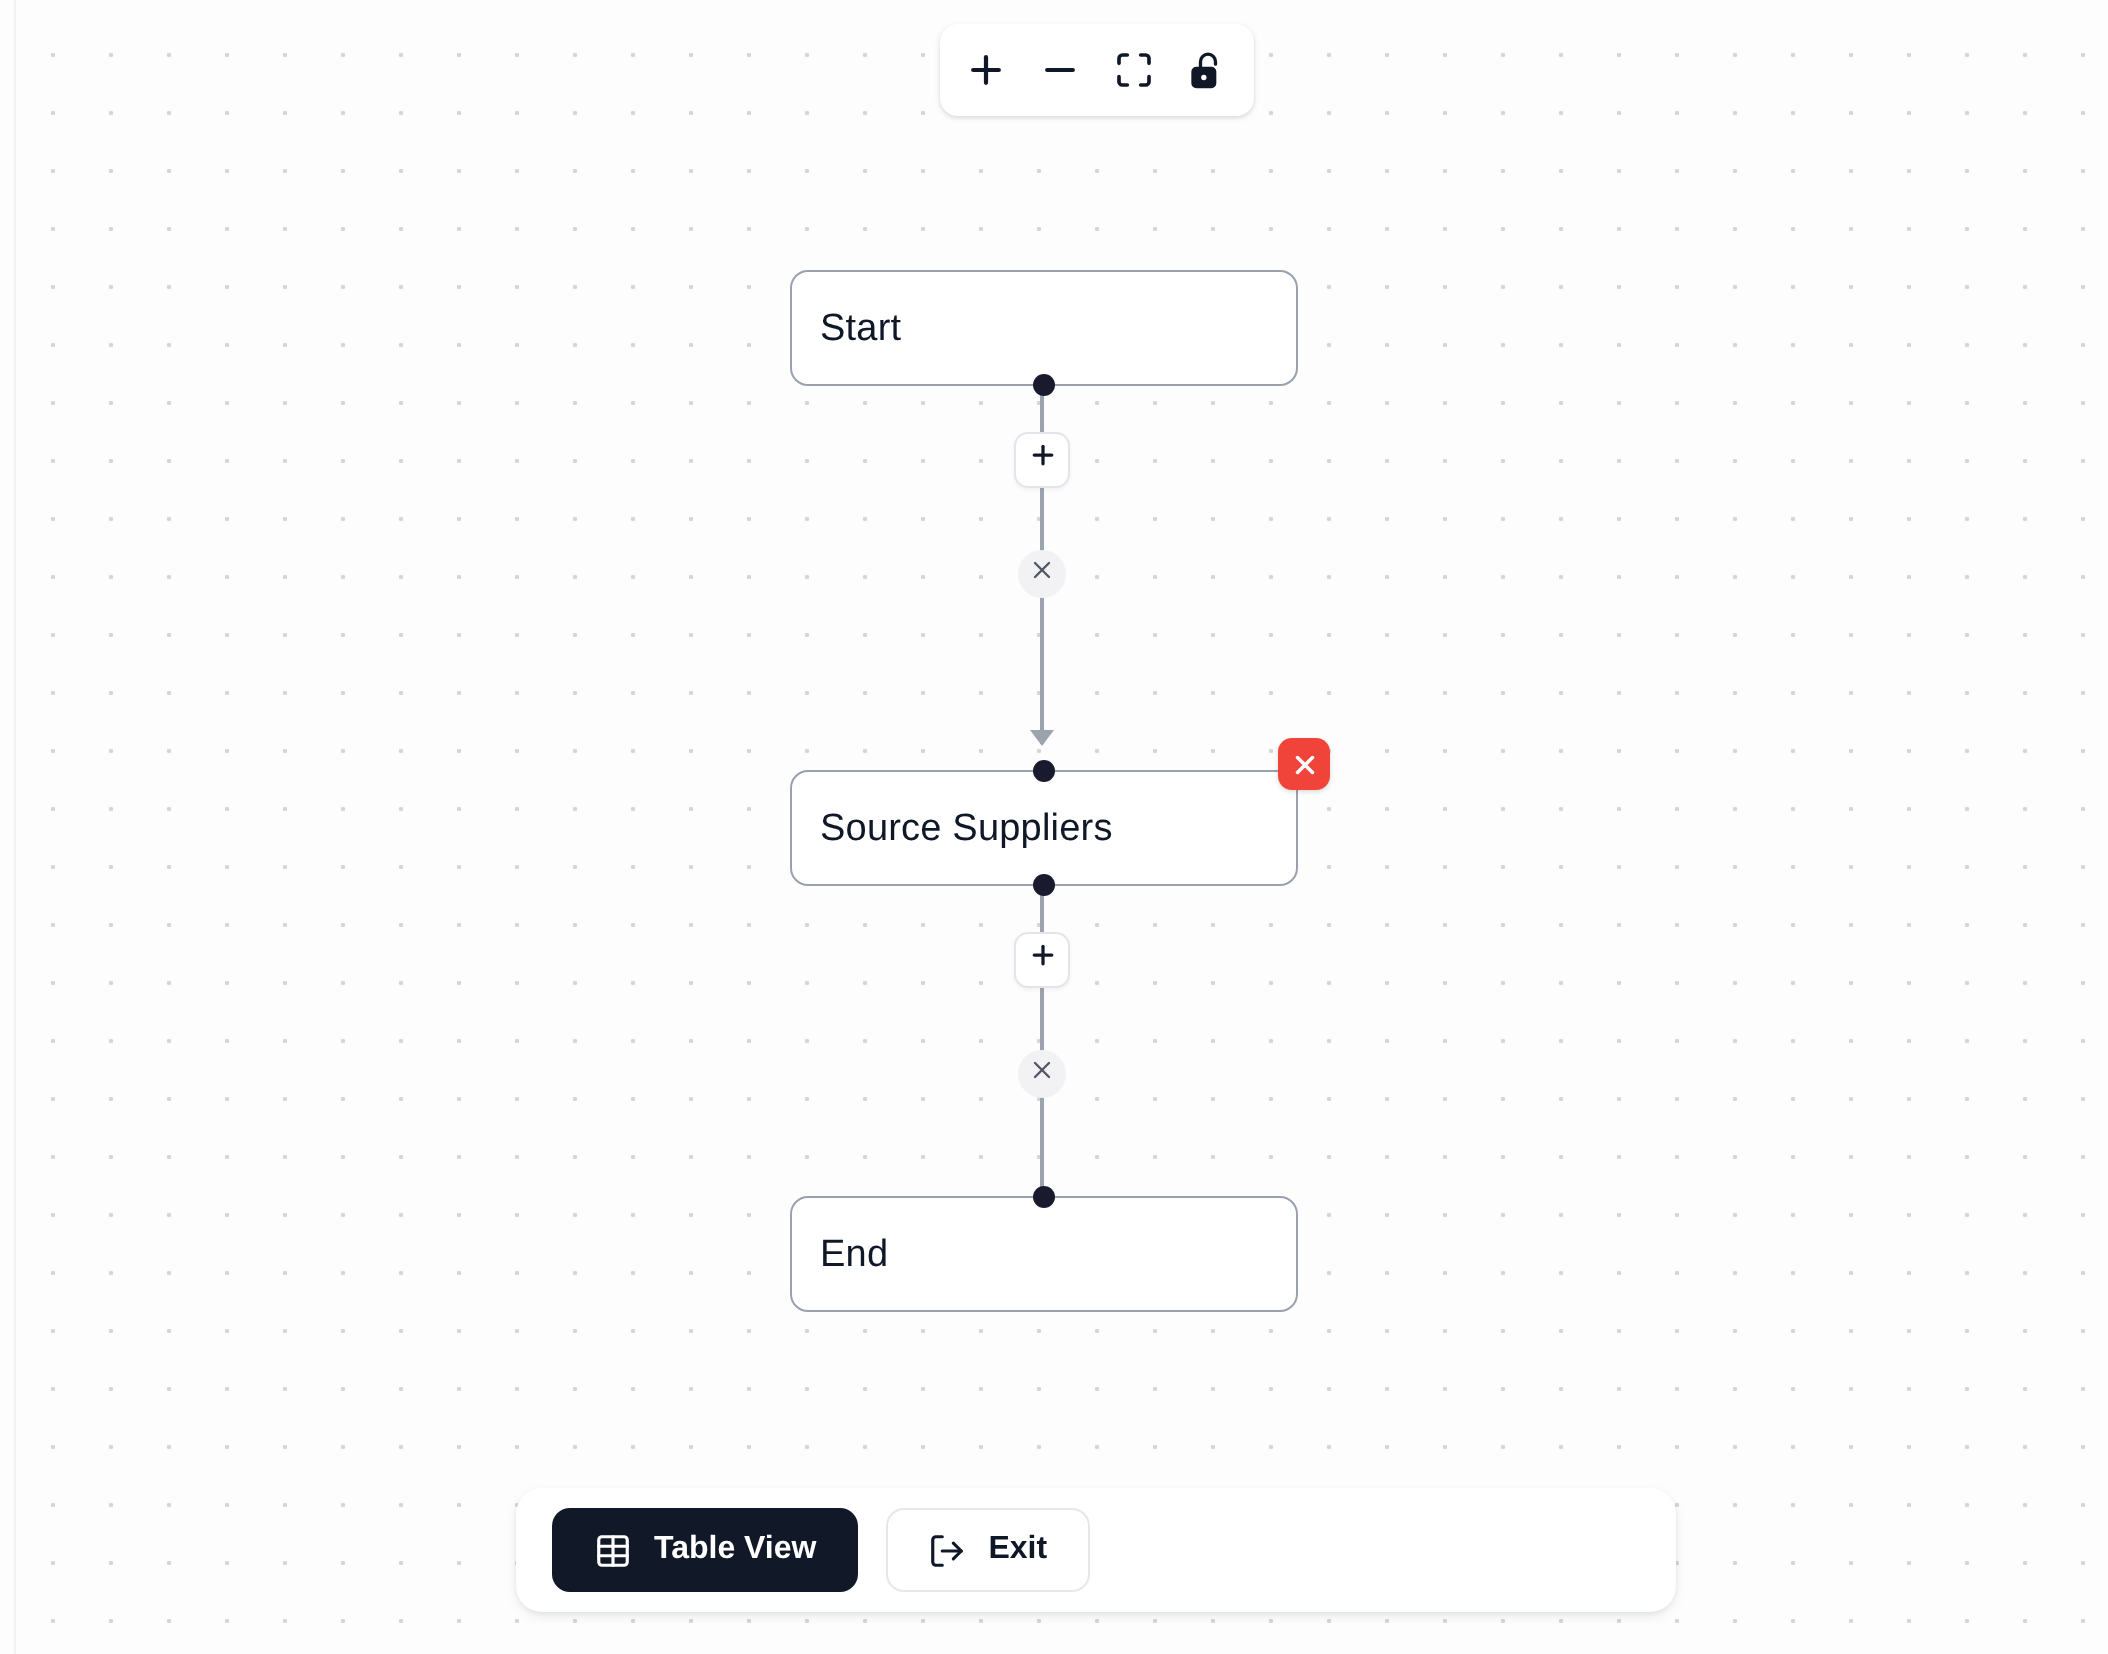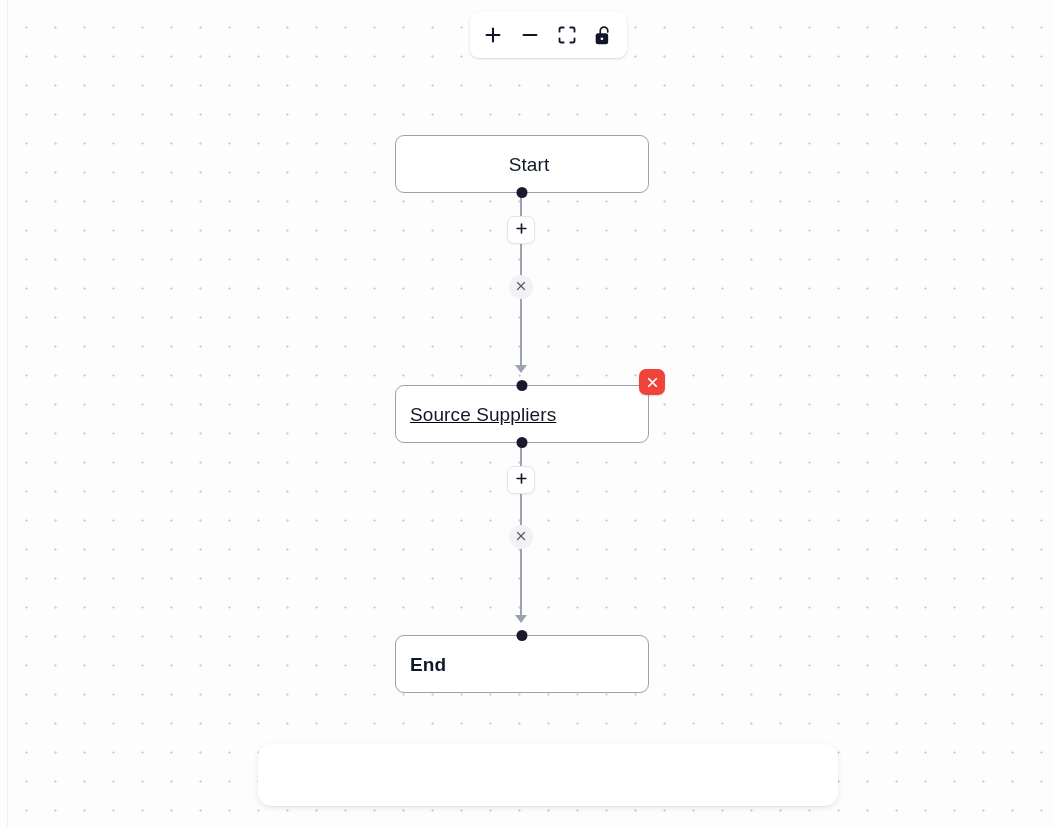--- a/index.html
+++ b/index.html
@@ -84,23 +84,23 @@
   }
   .node-label {
     padding-left: 14px;
     font-size: 19px;
     color: #101828;
     font-family: "Liberation Sans", sans-serif;
     letter-spacing: 0.1px;
     line-height: 1;
     white-space: nowrap;
   }
-  #node-start { left: 395px; top: 135px; justify-content: center; }
-  #node-source { left: 395px; top: 385px; text-decoration: underline; }
-  #node-end    { left: 395px; top: 635px; font-weight: bold; }
+  #node-start { left: 395px; top: 135px; }
+  #node-source { left: 395px; top: 385px; }
+  #node-end    { left: 395px; top: 598px; }
 
   
   .handle {
     position: absolute;
     width: 11px;
     height: 11px;
     border-radius: 50%;
     background: #1a1a2e;
     left: 50%;
     transform: translateX(-50%);
@@ -333,19 +333,40 @@
     </span>
   </div>
 
   <div class="node" id="node-end">
     <span class="node-label">End</span>
     <span class="handle top"></span>
   </div>
 
   <div class="action-bar">
 
-
-
-
+    <div class="act-btn primary">
+      <span>
+        <svg width="19" height="19" viewBox="0 0 24 24" fill="none" stroke="currentColor" stroke-width="2" stroke-linecap="round" stroke-linejoin="round">
+          <rect x="3" y="3" width="18" height="18" rx="2"></rect>
+          <line x1="3" y1="9" x2="21" y2="9"></line>
+          <line x1="3" y1="15" x2="21" y2="15"></line>
+          <line x1="12" y1="3" x2="12" y2="21"></line>
+        </svg>
+      </span>
+      <span class="act-label">Table View</span>
+    </div>
+
+
+
+    <div class="act-btn secondary">
+      <span>
+        <svg width="19" height="19" viewBox="0 0 24 24" fill="none" stroke="currentColor" stroke-width="2" stroke-linecap="round" stroke-linejoin="round">
+          <path d="M9 21H5a2 2 0 0 1-2-2V5a2 2 0 0 1 2-2h4"></path>
+          <polyline points="16 17 21 12 16 7"></polyline>
+          <line x1="21" y1="12" x2="9" y2="12"></line>
+        </svg>
+      </span>
+      <span class="act-label">Exit</span>
+    </div>
 
   </div>
 
 </div>
 
 </body></html>

